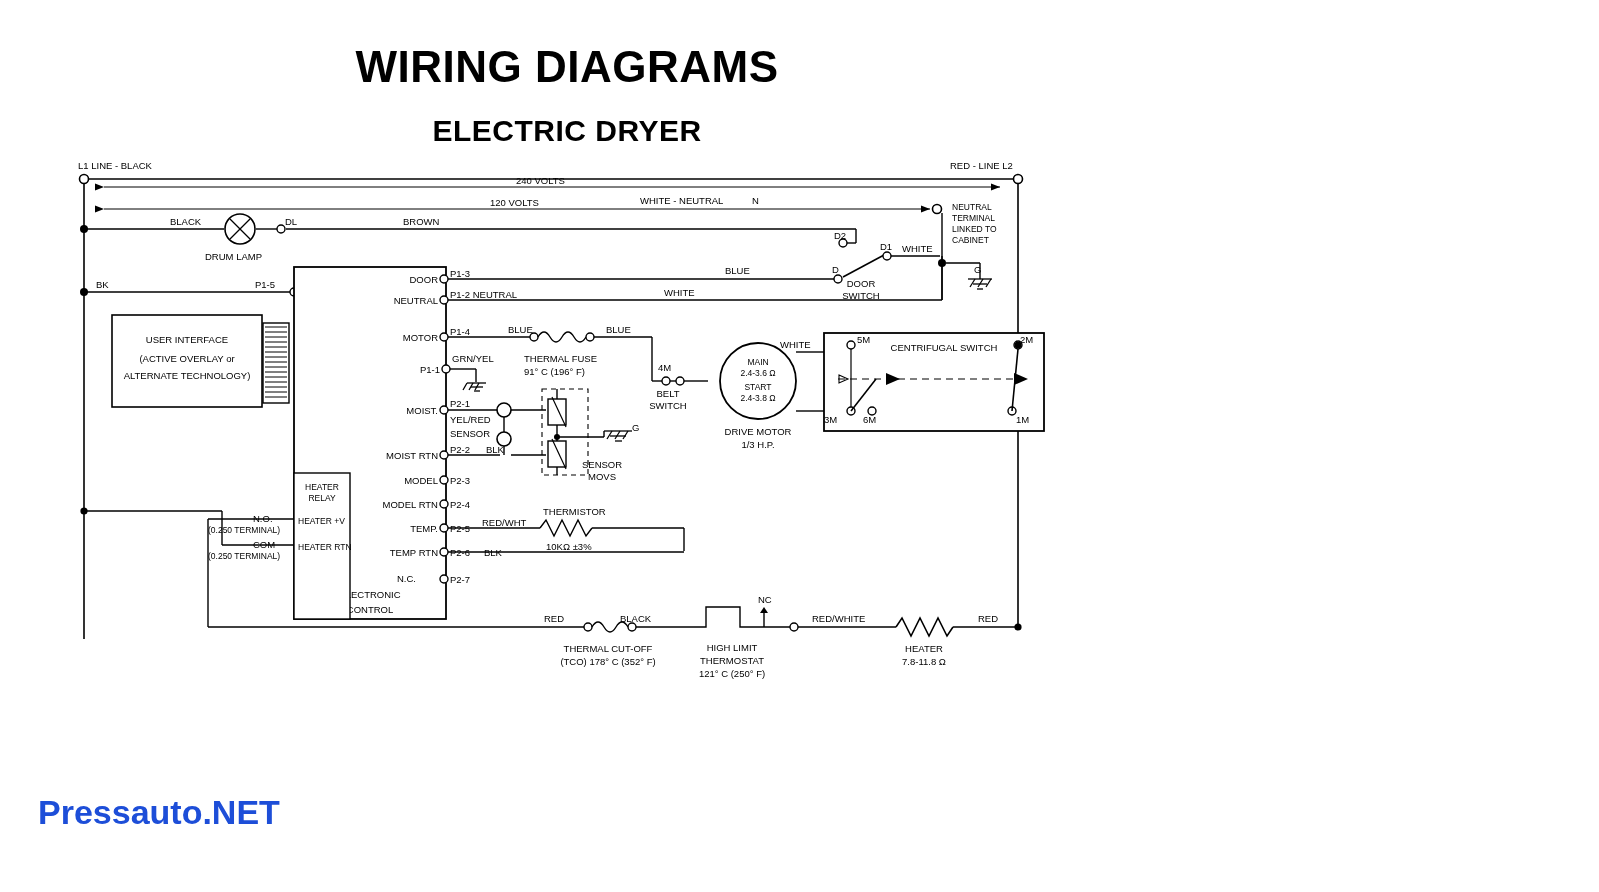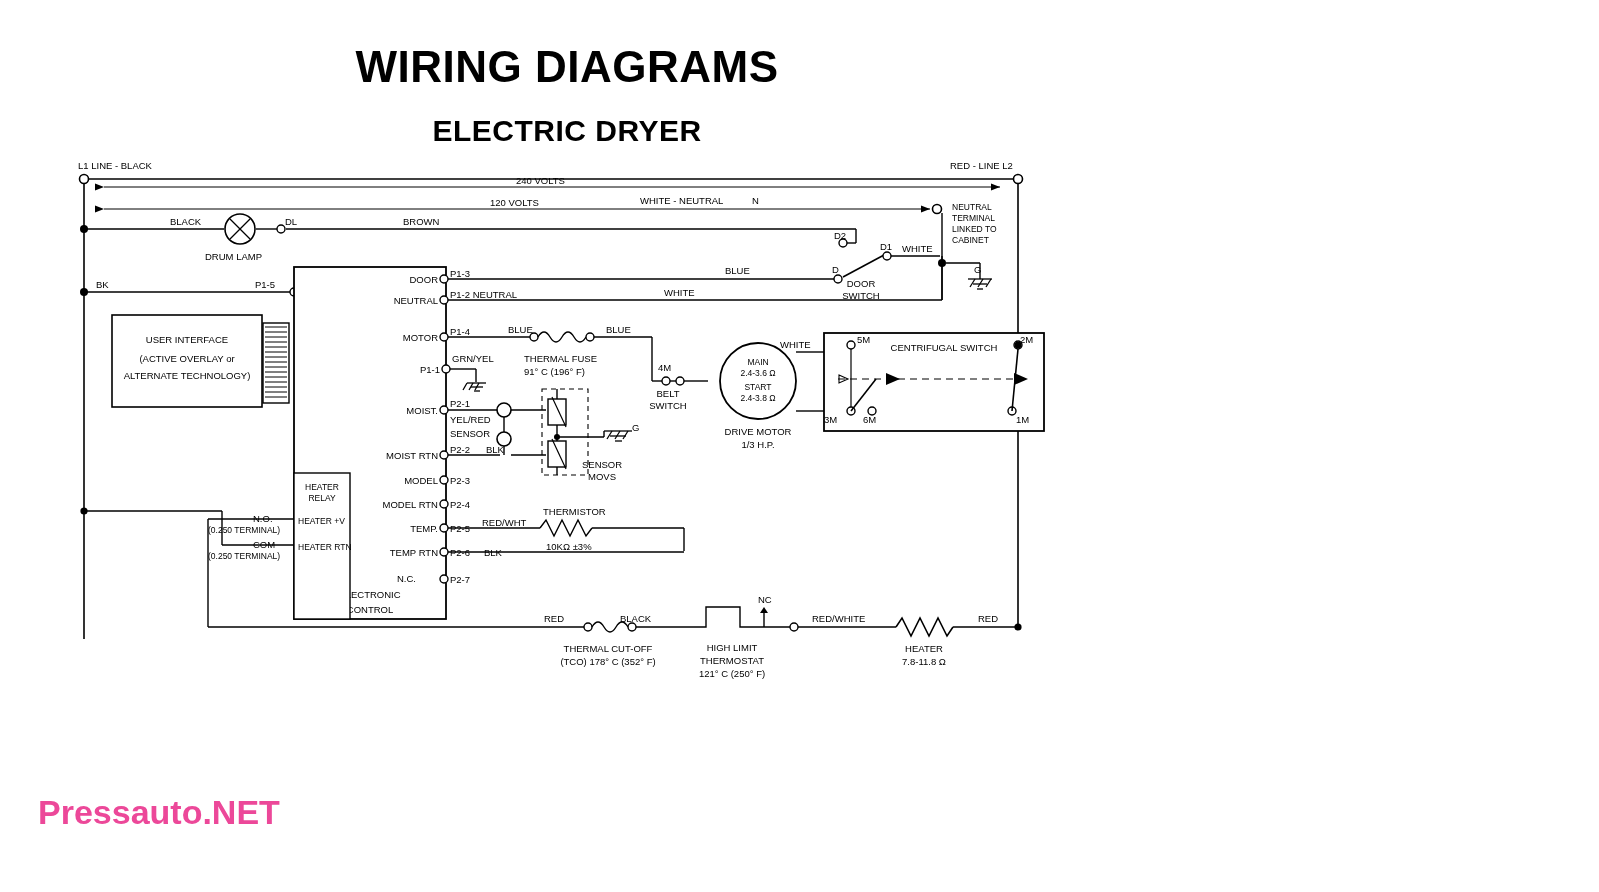--- a/index.html
+++ b/index.html
@@ -46,21 +46,21 @@
     font-size: 8.5px;
     font-family: "Liberation Sans", sans-serif;
     fill: #000;
   }
   .wm {
     position: absolute;
     left: 38px;
     top: 786px;
     font-size: 34px;
     font-weight: bold;
-    color: #ec4899;
+    color: #1d4ed8;
     letter-spacing: 0px;
     font-family: "Liberation Sans", sans-serif;
   }
   line, polyline, path, rect, circle, ellipse, polygon {
     shape-rendering: geometricPrecision;
   }
 </style>
 </head>
 <body>
 

